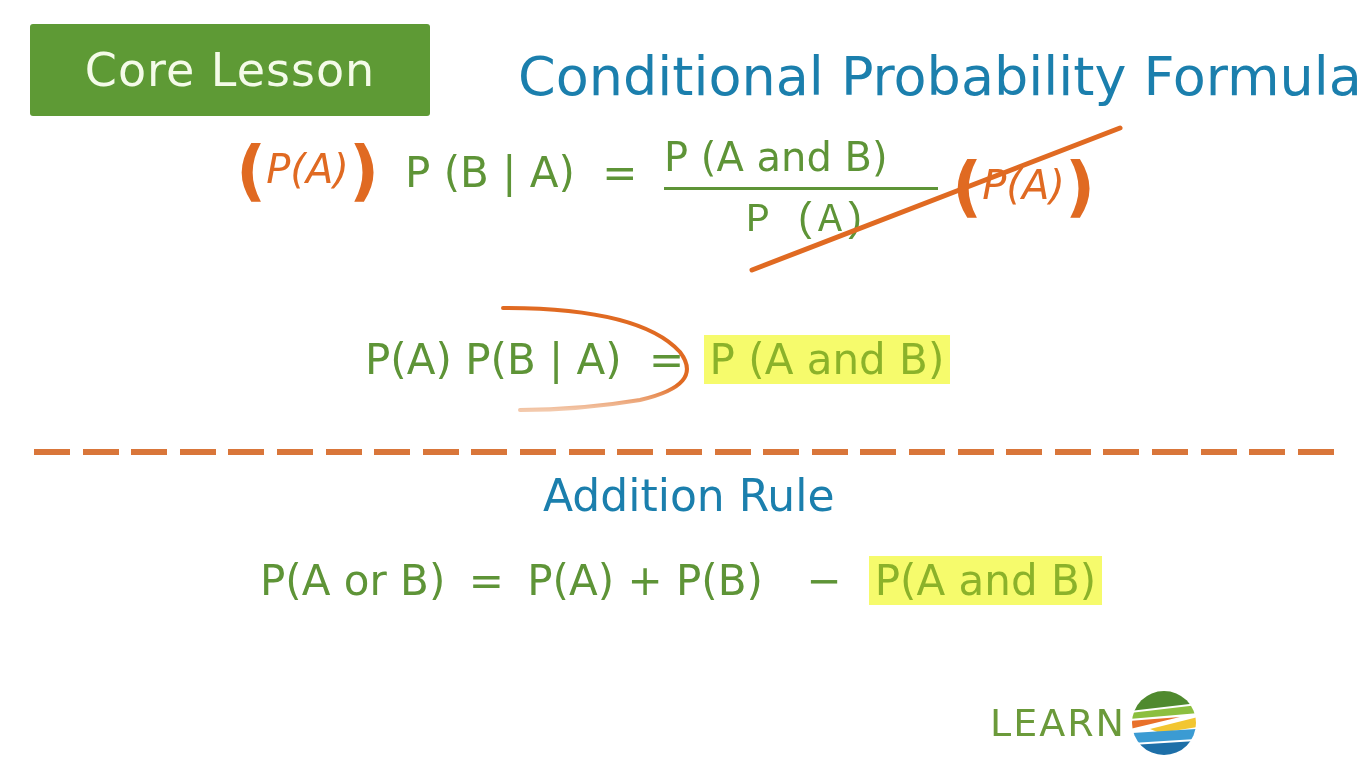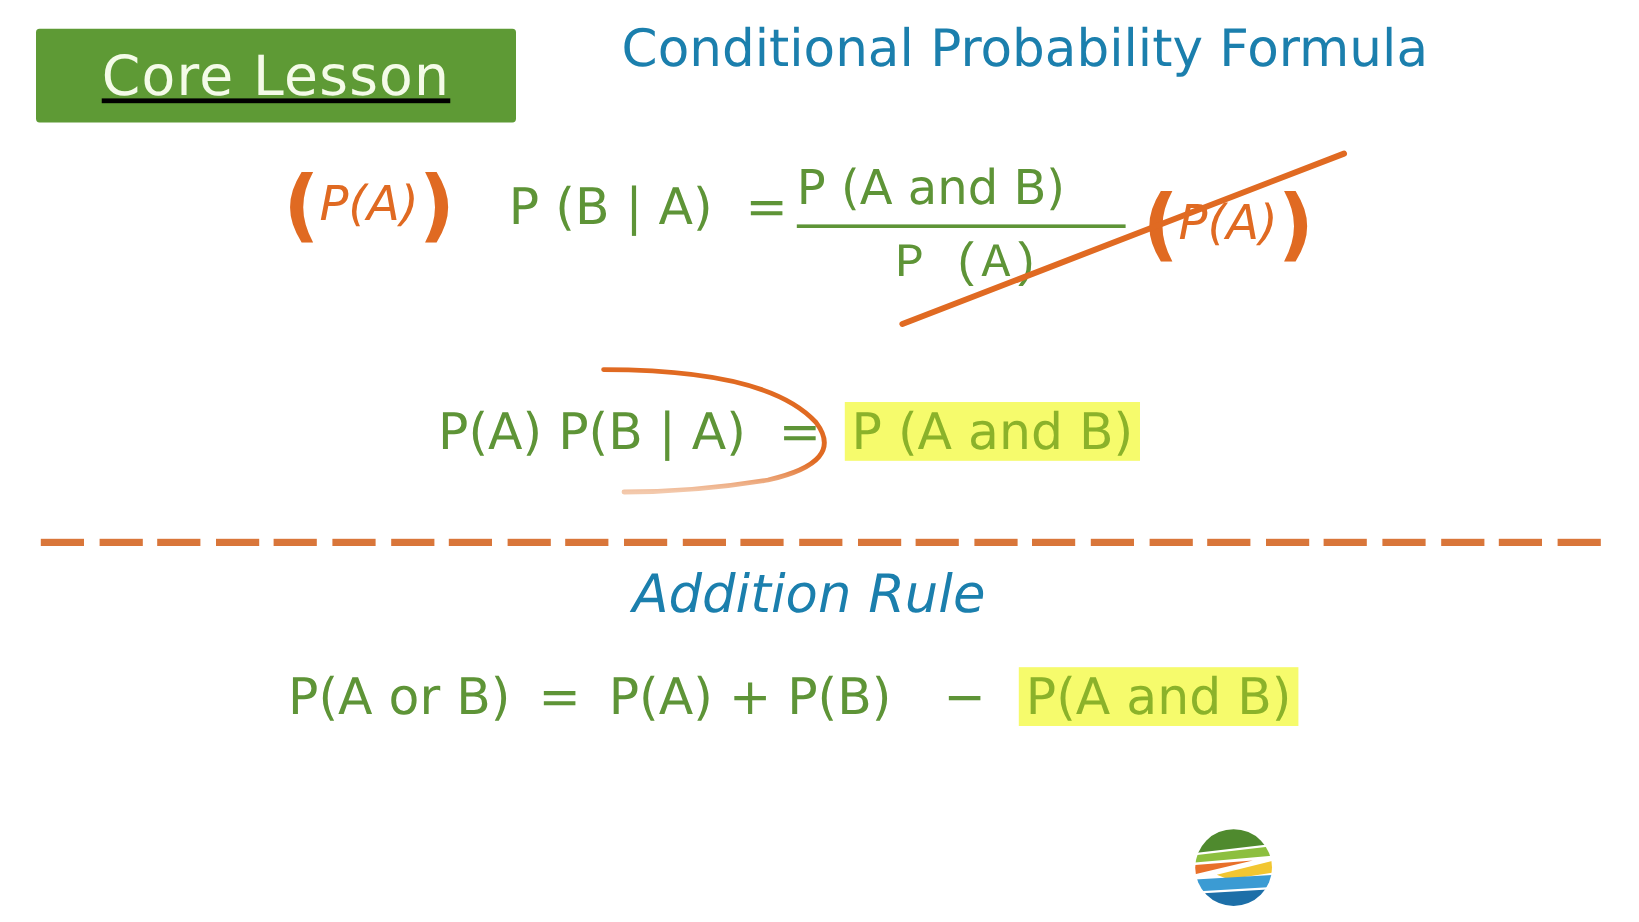--- a/index.html
+++ b/index.html
@@ -1,53 +1,53 @@
 <!DOCTYPE html>
 <html><head>
 <meta charset="utf-8">
 <style>
   html, body { margin:0; padding:0; }
   body { width:1366px; height:768px; background:#ffffff; position:relative; overflow:hidden;
          font-family: "DejaVu Sans", sans-serif; }
   .abs { position:absolute; white-space:nowrap; }
-  .badge { position:absolute; left:30px; top:24px; width:400px; height:78px; background:#5e9a35;
-           border-radius:3px; display:flex; align-items:center; justify-content:center;text-decoration:underline; }
+  .badge { position:absolute; left:30px; top:24px; width:400px; height:92px; background:#5e9a35;
+           border-radius:3px; display:flex; align-items:center; justify-content:center; }
   .badge span { color:#f4fbe8; font-size:46px; letter-spacing:1px; }
   .blue { color:#1b7fad; }
   .green { color:#5e9437; }
   .orange { color:#e06a22;font-style:italic; }
   .hl { background:#f6fb6c; color:#8bb22a; padding:0 6px; }
-  .title { left:518px; top:16px; font-size:43px; }
+  .title { left:518px; top:45px; font-size:54px; }
   .eq1 { top:148px; font-size:42px; }
   .paren { font-size:66px; color:#e06a22; font-weight:bold; line-height:1; }
   .frac-num { left:664px; top:134px; font-size:40px; }
   .frac-line { left:664px; top:187px; width:274px; height:3px; background:#5e9437; }
   .frac-den { left:746px; top:198px; font-size:40px;font-family:Liberation Mono, monospace; }
   .eq2 { top:335px; font-size:42px;text-align:right; }
   .dash-row { left:34px; top:449px; width:1300px; height:6px; display:flex; justify-content:space-between; }
   .dash { width:36px; height:6px; background:#d9763a; }
-  .add-title { left:527px; top:470px; font-size:44px;font-style:italic; }
-  .eq3 { top:556px; font-size:42px; }
+  .add-title { left:543px; top:470px; font-size:44px; }
+  .eq3 { top:556px; font-size:42px;margin-left:20px; }
   .logo { left:990px; top:688px; height:70px; display:flex; align-items:center; }
   .logo .l1 { color:#6b9a3a; font-size:38px; letter-spacing:2px; }
   .logo .l2 { color:#2a86b8; font-size:38px; letter-spacing:2px; }
 </style>
 </head>
 <body>
 
 <div class="badge">
   <span>Core Lesson</span>
 </div>
 
 <div class="abs title blue">Conditional Probability Formula</div>
 
 <div class="abs" style="left:236px; top:138px;">
   <span class="paren">(</span><span class="orange" style="font-size:40px; position:relative; top:-10px;">P(A)</span><span class="paren">)</span>
 </div>
-<div class="abs eq1 green" style="left:424px;">
+<div class="abs eq1 green" style="left:405px;">
   <span>P (B | A)</span>
   <span style="margin-left:14px;">=</span>
 </div>
 <div class="abs frac-num green">P (A and B)</div>
 <div class="abs frac-line"></div>
 <div class="abs frac-den green">P (A)</div>
 <div class="abs" style="left:952px; top:154px;">
   <span class="paren">(</span><span class="orange" style="font-size:40px; position:relative; top:-10px;">P(A)</span><span class="paren">)</span>
 </div>
 <svg class="abs" style="left:0; top:0;" width="1366" height="768">
@@ -101,20 +101,21 @@
 <div class="abs add-title blue">Addition Rule</div>
 <div class="abs eq3 green" style="left:240px;">
   <span>P(A or B)</span>
   <span style="margin:0 10px;">=</span>
   <span>P(A) + P(B)</span>
   <span style="margin:0 14px 0 30px;">−</span>
   <span class="hl">P(A and B)</span>
 </div>
 
 <div class="abs logo">
+  <span class="l1">LEARN</span>
   <svg width="68" height="68" viewBox="0 0 68 68" style="margin:0 4px;">
     <defs>
         <clipPath id="gc">
           <circle cx="34" cy="34" r="32"></circle>
         </clipPath>
       </defs>
     <g clip-path="url(#gc)">
       <rect x="0" y="0" width="68" height="68" fill="#ffffff"></rect>
       <path d="M0 0 L68 0 L68 14 L0 22 Z" fill="#4f8a2e"></path>
       <path d="M0 24 L68 16 L68 24 L0 30 Z" fill="#8cbf3f"></path>

